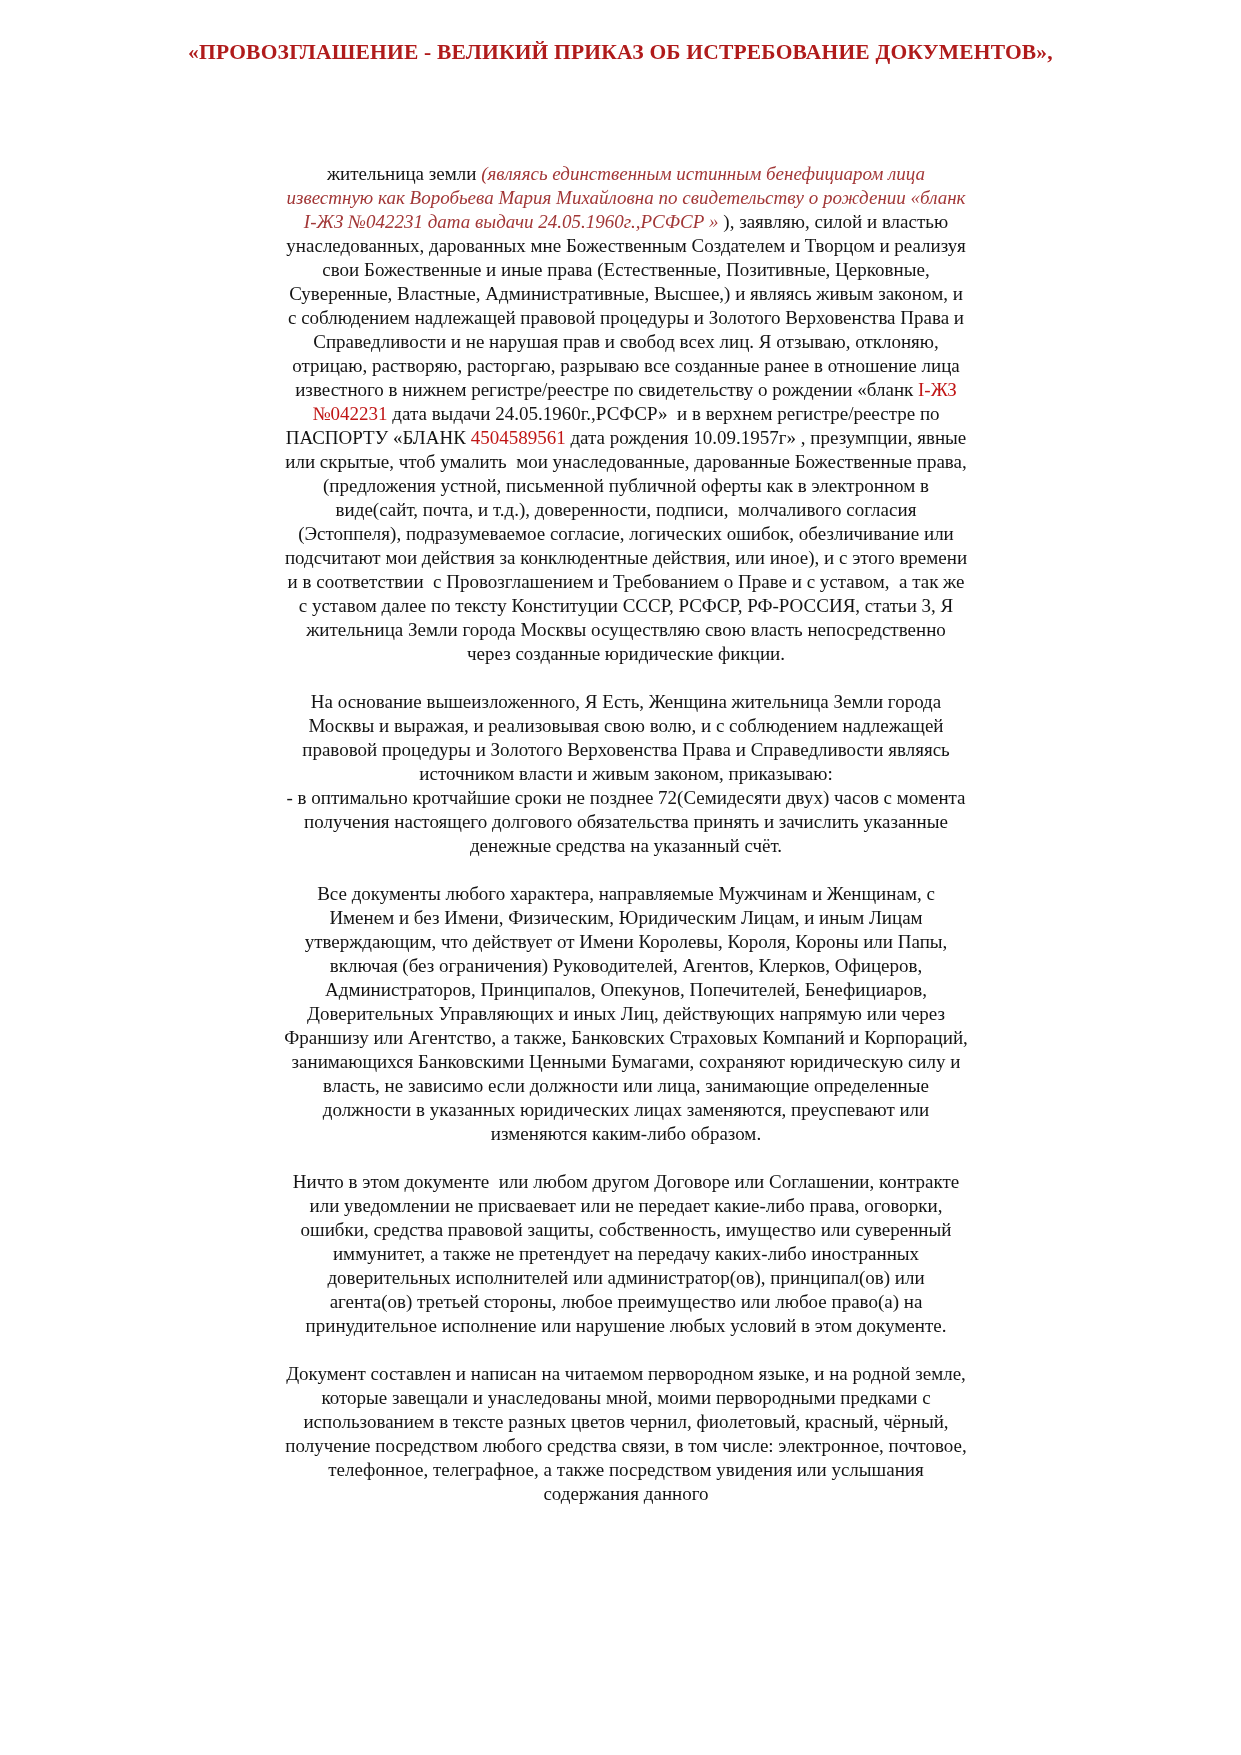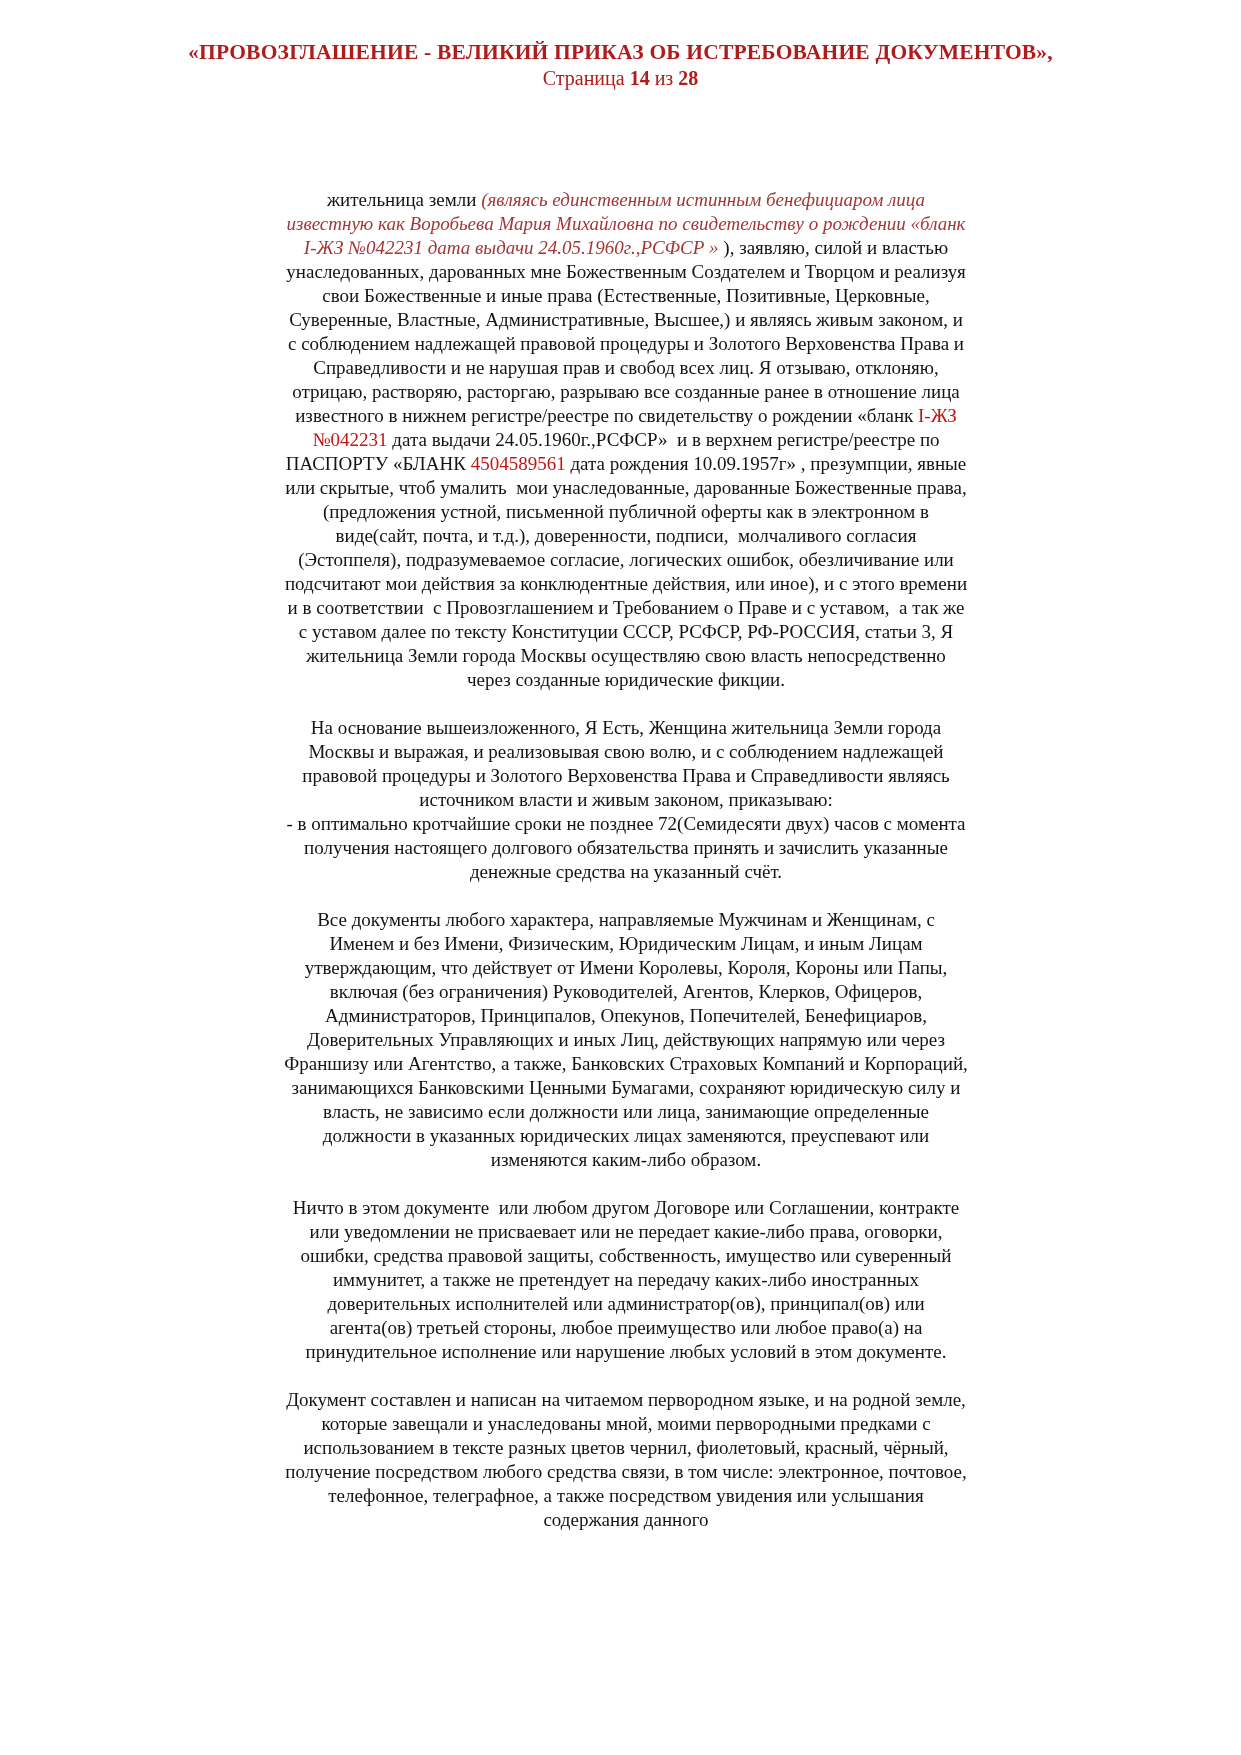--- a/index.html
+++ b/index.html
@@ -51,23 +51,20 @@
   .seg-plain{color:var(--text-black);}
   .seg-red{color:var(--accent-red);}
   .seg-red_italic{color:var(--italic-red);font-style:italic;}
 </style>
 </head>
 <body>
 
 <div class="page">
   <header class="doc-header">
     <div class="doc-title">«ПРОВОЗГЛАШЕНИЕ - ВЕЛИКИЙ ПРИКАЗ ОБ ИСТРЕБОВАНИЕ ДОКУМЕНТОВ»,</div>
-    <div class="page-info">
-      <span>Страница </span><span class="num">14</span><span> из </span><span class="num">28</span>
-    </div>
   </header>
 
   <main class="doc-body" id="document-body">
       <p class="para"><span class="seg-plain">жительница земли </span><span class="seg-red_italic">(являясь единственным истинным бенефициаром лица известную как Воробьева Мария Михайловна по свидетельству о рождении «бланк I-ЖЗ №042231 дата выдачи 24.05.1960г.,РСФСР »</span><span class="seg-plain"> ), заявляю, силой и властью унаследованных, дарованных мне Божественным Создателем и Творцом и реализуя свои Божественные и иные права (Естественные, Позитивные, Церковные, Суверенные, Властные, Административные, Высшее,) и являясь живым законом, и с соблюдением надлежащей правовой процедуры и Золотого Верховенства Права и Справедливости и не нарушая прав и свобод всех лиц. Я отзываю, отклоняю, отрицаю, растворяю, расторгаю, разрываю все созданные ранее в отношение лица известного в нижнем регистре/реестре по свидетельству о рождении «бланк </span><span class="seg-red">I-ЖЗ №042231</span><span class="seg-plain"> дата выдачи 24.05.1960г.,РСФСР»  и в верхнем регистре/реестре по ПАСПОРТУ «БЛАНК </span><span class="seg-red">4504589561</span><span class="seg-plain"> дата рождения 10.09.1957г» , презумпции, явные или скрытые, чтоб умалить  мои унаследованные, дарованные Божественные права, (предложения устной, письменной публичной оферты как в электронном в виде(сайт, почта, и т.д.), доверенности, подписи,  молчаливого согласия (Эстоппеля), подразумеваемое согласие, логических ошибок, обезличивание или подсчитают мои действия за конклюдентные действия, или иное), и с этого времени и в соответствии  с Провозглашением и Требованием о Праве и с уставом,  а так же с уставом далее по тексту Конституции СССР, РСФСР, РФ-РОССИЯ, статьи 3, Я жительница Земли города Москвы осуществляю свою власть непосредственно через созданные юридические фикции.</span></p>
       <p class="para"><span class="seg-plain">На основание вышеизложенного, Я Есть, Женщина жительница Земли города Москвы и выражая, и реализовывая свою волю, и с соблюдением надлежащей правовой процедуры и Золотого Верховенства Права и Справедливости являясь источником власти и живым законом, приказываю:
 - в оптимально кротчайшие сроки не позднее 72(Семидесяти двух) часов с момента получения настоящего долгового обязательства принять и зачислить указанные денежные средства на указанный счёт.</span></p>
       <p class="para"><span class="seg-plain">Все документы любого характера, направляемые Мужчинам и Женщинам, с Именем и без Имени, Физическим, Юридическим Лицам, и иным Лицам утверждающим, что действует от Имени Королевы, Короля, Короны или Папы, включая (без ограничения) Руководителей, Агентов, Клерков, Офицеров, Администраторов, Принципалов, Опекунов, Попечителей, Бенефициаров, Доверительных Управляющих и иных Лиц, действующих напрямую или через Франшизу или Агентство, а также, Банковских Страховых Компаний и Корпораций, занимающихся Банковскими Ценными Бумагами, сохраняют юридическую силу и власть, не зависимо если должности или лица, занимающие определенные должности в указанных юридических лицах заменяются, преуспевают или изменяются каким-либо образом.</span></p>
       <p class="para"><span class="seg-plain">Ничто в этом документе  или любом другом Договоре или Соглашении, контракте или уведомлении не присваевает или не передает какие-либо права, оговорки, ошибки, средства правовой защиты, собственность, имущество или суверенный иммунитет, а также не претендует на передачу каких-либо иностранных доверительных исполнителей или администратор(ов), принципал(ов) или агента(ов) третьей стороны, любое преимущество или любое право(а) на принудительное исполнение или нарушение любых условий в этом документе.</span></p>
       <p class="para"><span class="seg-plain">Документ составлен и написан на читаемом первородном языке, и на родной земле, которые завещали и унаследованы мной, моими первородными предками с использованием в тексте разных цветов чернил, фиолетовый, красный, чёрный, получение посредством любого средства связи, в том числе: электронное, почтовое, телефонное, телеграфное, а также посредством увидения или услышания содержания данного</span></p>
     </main>

